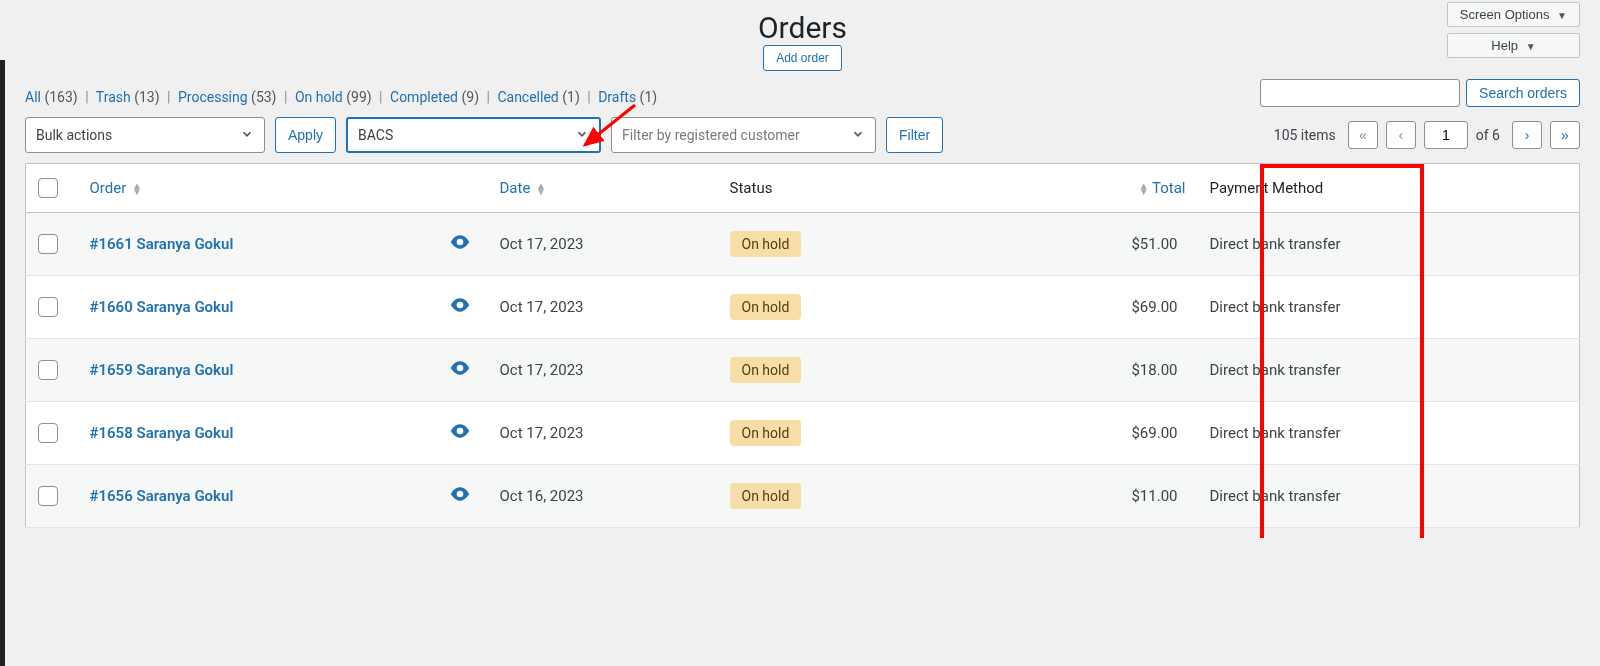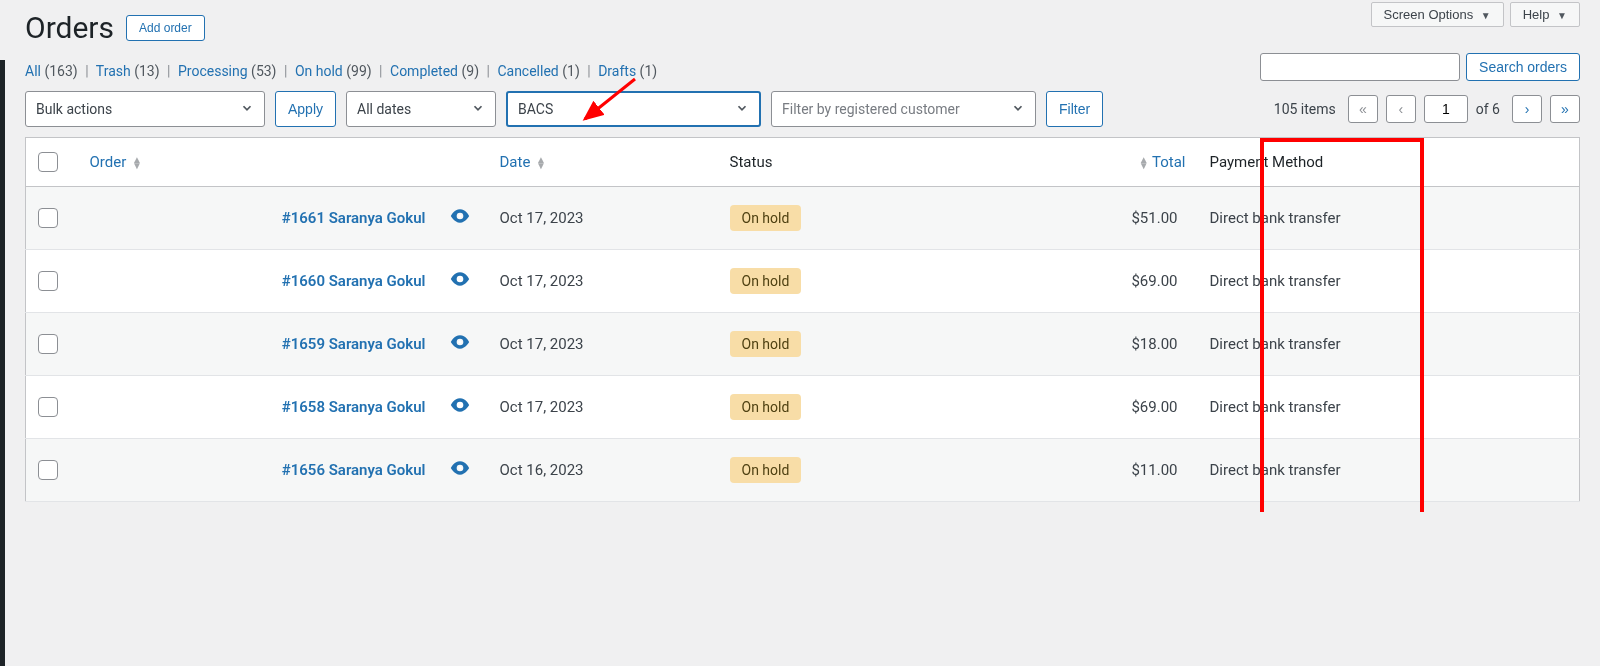--- a/index.html
+++ b/index.html
@@ -25,41 +25,43 @@
     .wrap {
       margin: 10px 20px;
       position: relative;
     }
     .top-buttons {
       position: absolute;
       top: -8px;
       right: 0;
       display: flex;
       gap: 6px;
+      flex-direction: column;
     }
     .toggle-btn {
       background: #f6f7f7;
       border: 1px solid #c3c4c7;
       padding: 4px 12px;
       font-size: 13px;
       color: #3c434a;
       cursor: pointer;
       border-radius: 2px;
     }
     .toggle-btn .tri {
       font-size: 10px;
       margin-left: 4px;
       color: #50575e;
     }
     .page-head {
       display: flex;
       align-items: center;
-      gap: 12px;
+      gap: 0;
       margin-top: 10px;
       margin-bottom: 18px;
+      flex-direction: column;
     }
     .page-title {
       font-size: 30px;
       font-weight: 400;
       color: #1d2327;
     }
     .add-btn {
       border: 1px solid #2271b1;
       color: #2271b1;
       background: #fff;
@@ -232,21 +234,21 @@
     }
     .sort-icon {
       display: inline-flex;
       flex-direction: column;
       line-height: 6px;
       font-size: 10px;
       color: #a7aaad;
       margin-left: 2px;
       vertical-align: middle;
     }
-    .col-order { width: 360px; text-align: right; }
+    .col-order { width: 360px; }
     .col-preview { width: 50px; }
     .col-date { width: 230px; }
     .col-status { width: 380px; }
     .col-total { width: 100px; text-align: right; }
     .col-payment { width: 220px; }
     table.orders td.col-total { text-align: right; padding-right: 20px; }
     .highlight-box {
       position: absolute;
       border: 4px solid #ff0000;
       pointer-events: none;
@@ -304,26 +306,20 @@
 
   <div class="tablenav">
     <div class="tablenav-left">
       <div class="select-wrap wide1">
         <span>Bulk actions</span>
         <span class="chevron"><svg width="14" height="14" viewBox="0 0 16 16">
               <path d="M4 6l4 4 4-4" fill="none" stroke="#50575e" stroke-width="2"></path>
             </svg></span>
       </div>
       <button class="button-secondary">Apply</button>
-      <div class="select-wrap wide2">
-        <span>All dates</span>
-        <span class="chevron"><svg width="14" height="14" viewBox="0 0 16 16">
-              <path d="M4 6l4 4 4-4" fill="none" stroke="#50575e" stroke-width="2"></path>
-            </svg></span>
-      </div>
       <div class="select-wrap wide3">
         <span>BACS</span>
         <span class="chevron"><svg width="14" height="14" viewBox="0 0 16 16">
               <path d="M4 6l4 4 4-4" fill="none" stroke="#50575e" stroke-width="2"></path>
             </svg></span>
       </div>
       <div class="select-wrap wide4">
         <span>Filter by registered customer</span>
         <span class="chevron"><svg width="14" height="14" viewBox="0 0 16 16">
               <path d="M4 6l4 4 4-4" fill="none" stroke="#50575e" stroke-width="2"></path>

